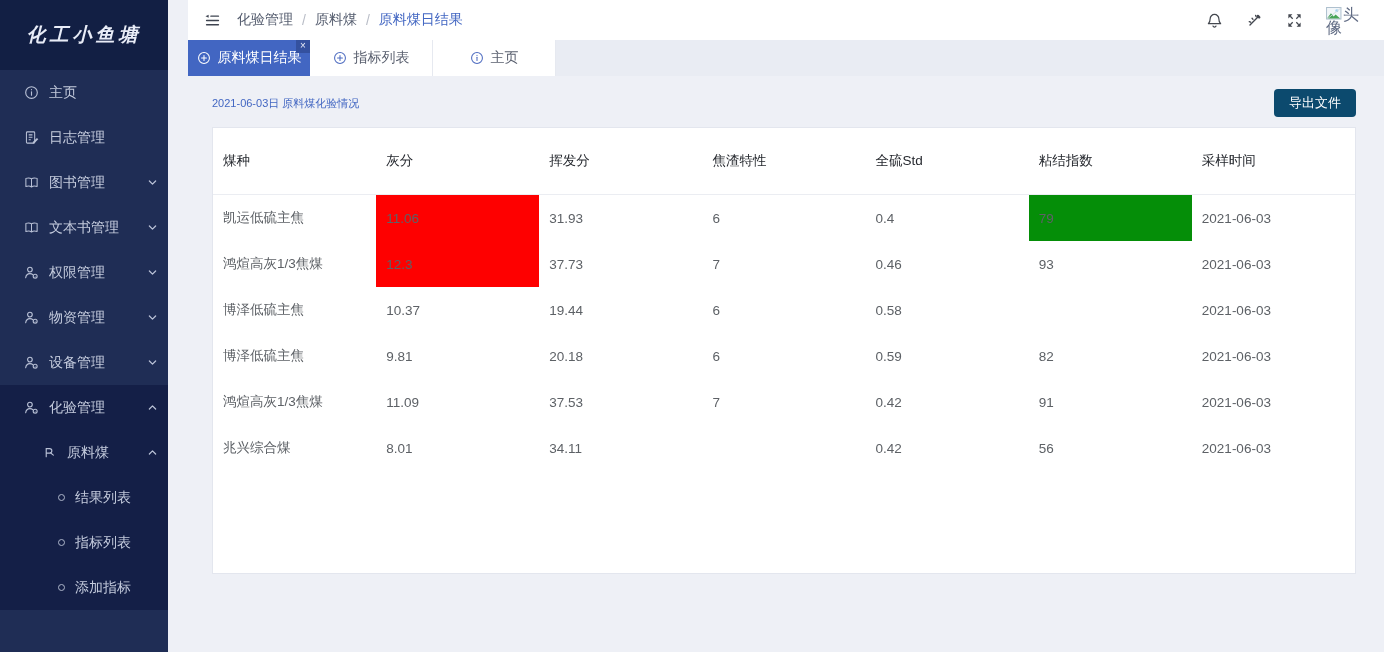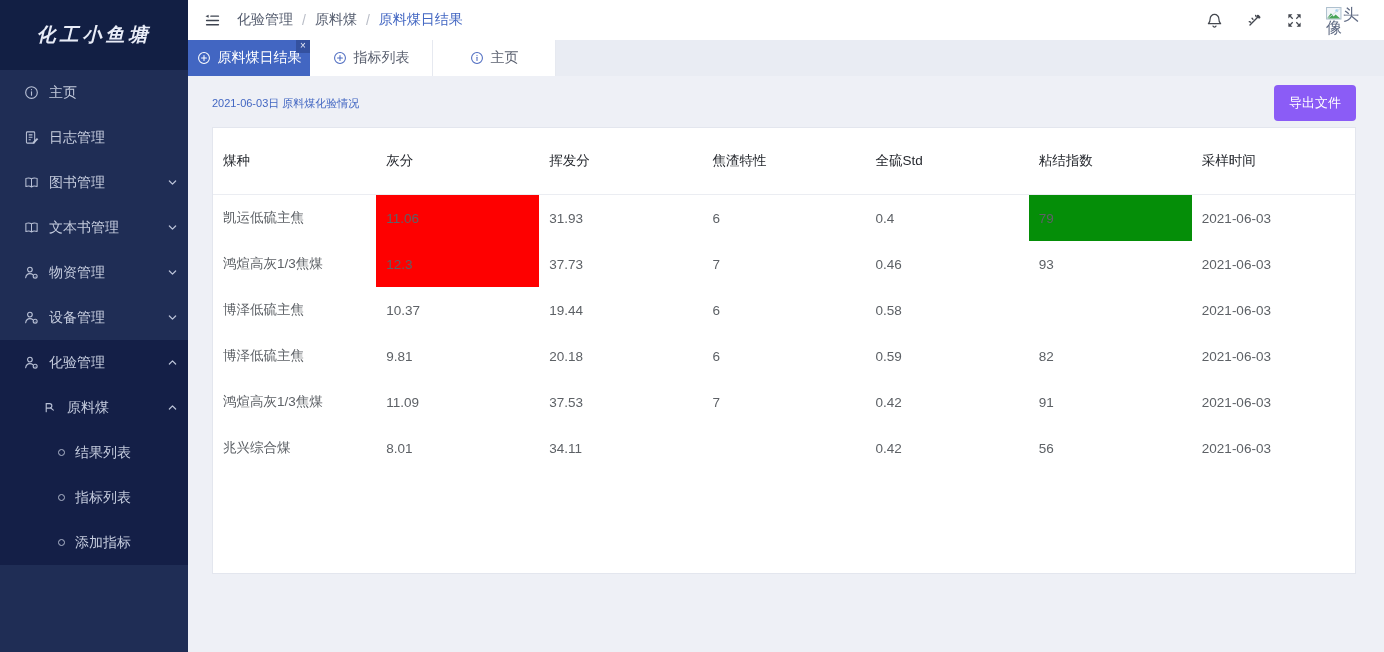--- a/index.html
+++ b/index.html
@@ -2,21 +2,21 @@
 <html><head>
 <meta charset="utf-8">
 <style>
   html,body{margin:0;padding:0;}
   body{
     width:1384px;height:652px;overflow:hidden;position:relative;
     font-family:"Liberation Sans","DejaVu Sans",sans-serif;
     background:#eef0f6;font-size:14px;
   }
   
-  .sidebar{position:absolute;left:0;top:0;width:188px;height:652px;background:#1f2d55;}
+  .sidebar{position:absolute;left:0;top:0;width:168px;height:652px;background:#1f2d55;}
   .logo{height:70px;background:#121f44;color:#e8ecf7;display:flex;align-items:center;justify-content:center;
         font-family:"DejaVu Serif",serif;font-style:italic;font-weight:bold;font-size:19px;letter-spacing:4px;white-space:nowrap;}
   .menu{display:flex;flex-direction:column;}
   .menu-item{height:45px;display:flex;align-items:center;color:#c4cbdd;font-size:14px;cursor:pointer;}
   .menu-item.lvl0{padding-left:24px;}
   .menu-item.lvl1{padding-left:42px;}
   .menu-item.lvl2{padding-left:58px;}
   .menu-item.expanded{background:#141f47;}
   .icn{display:inline-flex;}
   .icn svg{width:15px;height:15px;display:block;}
@@ -45,21 +45,21 @@
   .tab .icn{color:#4d6bc0;}
   .tab .icn svg{width:14px;height:14px;}
   .tab.active{background:#4266c2;color:#fff;border-right:none;}
   .tab.active .icn{color:#fff;}
   .tab-close{position:absolute;top:0;right:0;width:14px;height:13px;background:#34519f;color:#e8ecf7;
              font-size:10px;line-height:12px;text-align:center;cursor:pointer;}
   
   .content{padding:12px 28px 0 24px;}
   .content-head{display:flex;align-items:center;justify-content:space-between;height:30px;margin-bottom:9px;}
   .page-title{color:#4266c2;font-size:11px;}
-  .export-btn{background:#8b5cf6;color:#fff;border:none;border-radius:4px;height:36px;padding:0 15px;
+  .export-btn{background:#0c4a6e;color:#fff;border:none;border-radius:4px;height:28px;padding:0 15px;
               font-size:13px;cursor:pointer;font-family:inherit;}
   .table-card{background:#fff;border:1px solid #e3e6ee;height:447px;box-sizing:border-box;}
   table{width:100%;border-collapse:collapse;table-layout:fixed;}
   th{height:66px;text-align:left;padding:0 4px 0 10px;font-weight:normal;color:#25282e;font-size:13.5px;
      border-bottom:1px solid #ebedf2;}
   td{height:46px;padding:0 4px 0 10px;color:#5d6166;font-size:13.5px;}
   td.hl-red{background:#fe0000;}
   td.hl-green{background:#058e08;}
 </style>
 </head>
@@ -103,20 +103,36 @@
         </span>
       </div>
       <div class="menu-item lvl0">
         <span class="icn">
           <svg viewBox="0 0 16 16" fill="none" stroke="currentColor" stroke-width="1.1" stroke-linejoin="round">
             <path d="M8 4.2C6.6 3 4.3 2.9 2 3.6v8.6c2.3-.7 4.6-.6 6 .6 1.4-1.2 3.7-1.3 6-.6V3.6c-2.3-.7-4.6-.6-6 .6z"></path>
             <path d="M8 4.2v8.6"></path>
           </svg>
         </span>
         <span>文本书管理</span>
+        <span class="icn chev">
+          <svg viewBox="0 0 12 12" fill="none" stroke="currentColor" stroke-width="1.4" stroke-linecap="round" stroke-linejoin="round">
+            <path d="M2.6 4.4L6 7.8l3.4-3.4"></path>
+          </svg>
+        </span>
+      </div>
+      <div class="menu-item lvl0">
+        <span class="icn">
+          <svg viewBox="0 0 16 16" fill="none" stroke="currentColor" stroke-width="1.2" stroke-linecap="round">
+            <circle cx="6.3" cy="4.9" r="2.5"></circle>
+            <path d="M1.8 13.6c.4-2.9 2.2-4.4 4.5-4.4 1.2 0 2.3.4 3.1 1.1"></path>
+            <circle cx="11.9" cy="11.9" r="2.1"></circle>
+            <circle cx="11.9" cy="11.9" r=".5" fill="currentColor" stroke="none"></circle>
+          </svg>
+        </span>
+        <span>权限管理</span>
         <span class="icn chev">
           <svg viewBox="0 0 12 12" fill="none" stroke="currentColor" stroke-width="1.4" stroke-linecap="round" stroke-linejoin="round">
             <path d="M2.6 4.4L6 7.8l3.4-3.4"></path>
           </svg>
         </span>
       </div>
       <div class="menu-item lvl0">
         <span class="icn">
           <svg viewBox="0 0 16 16" fill="none" stroke="currentColor" stroke-width="1.2" stroke-linecap="round">
             <circle cx="6.3" cy="4.9" r="2.5"></circle>

